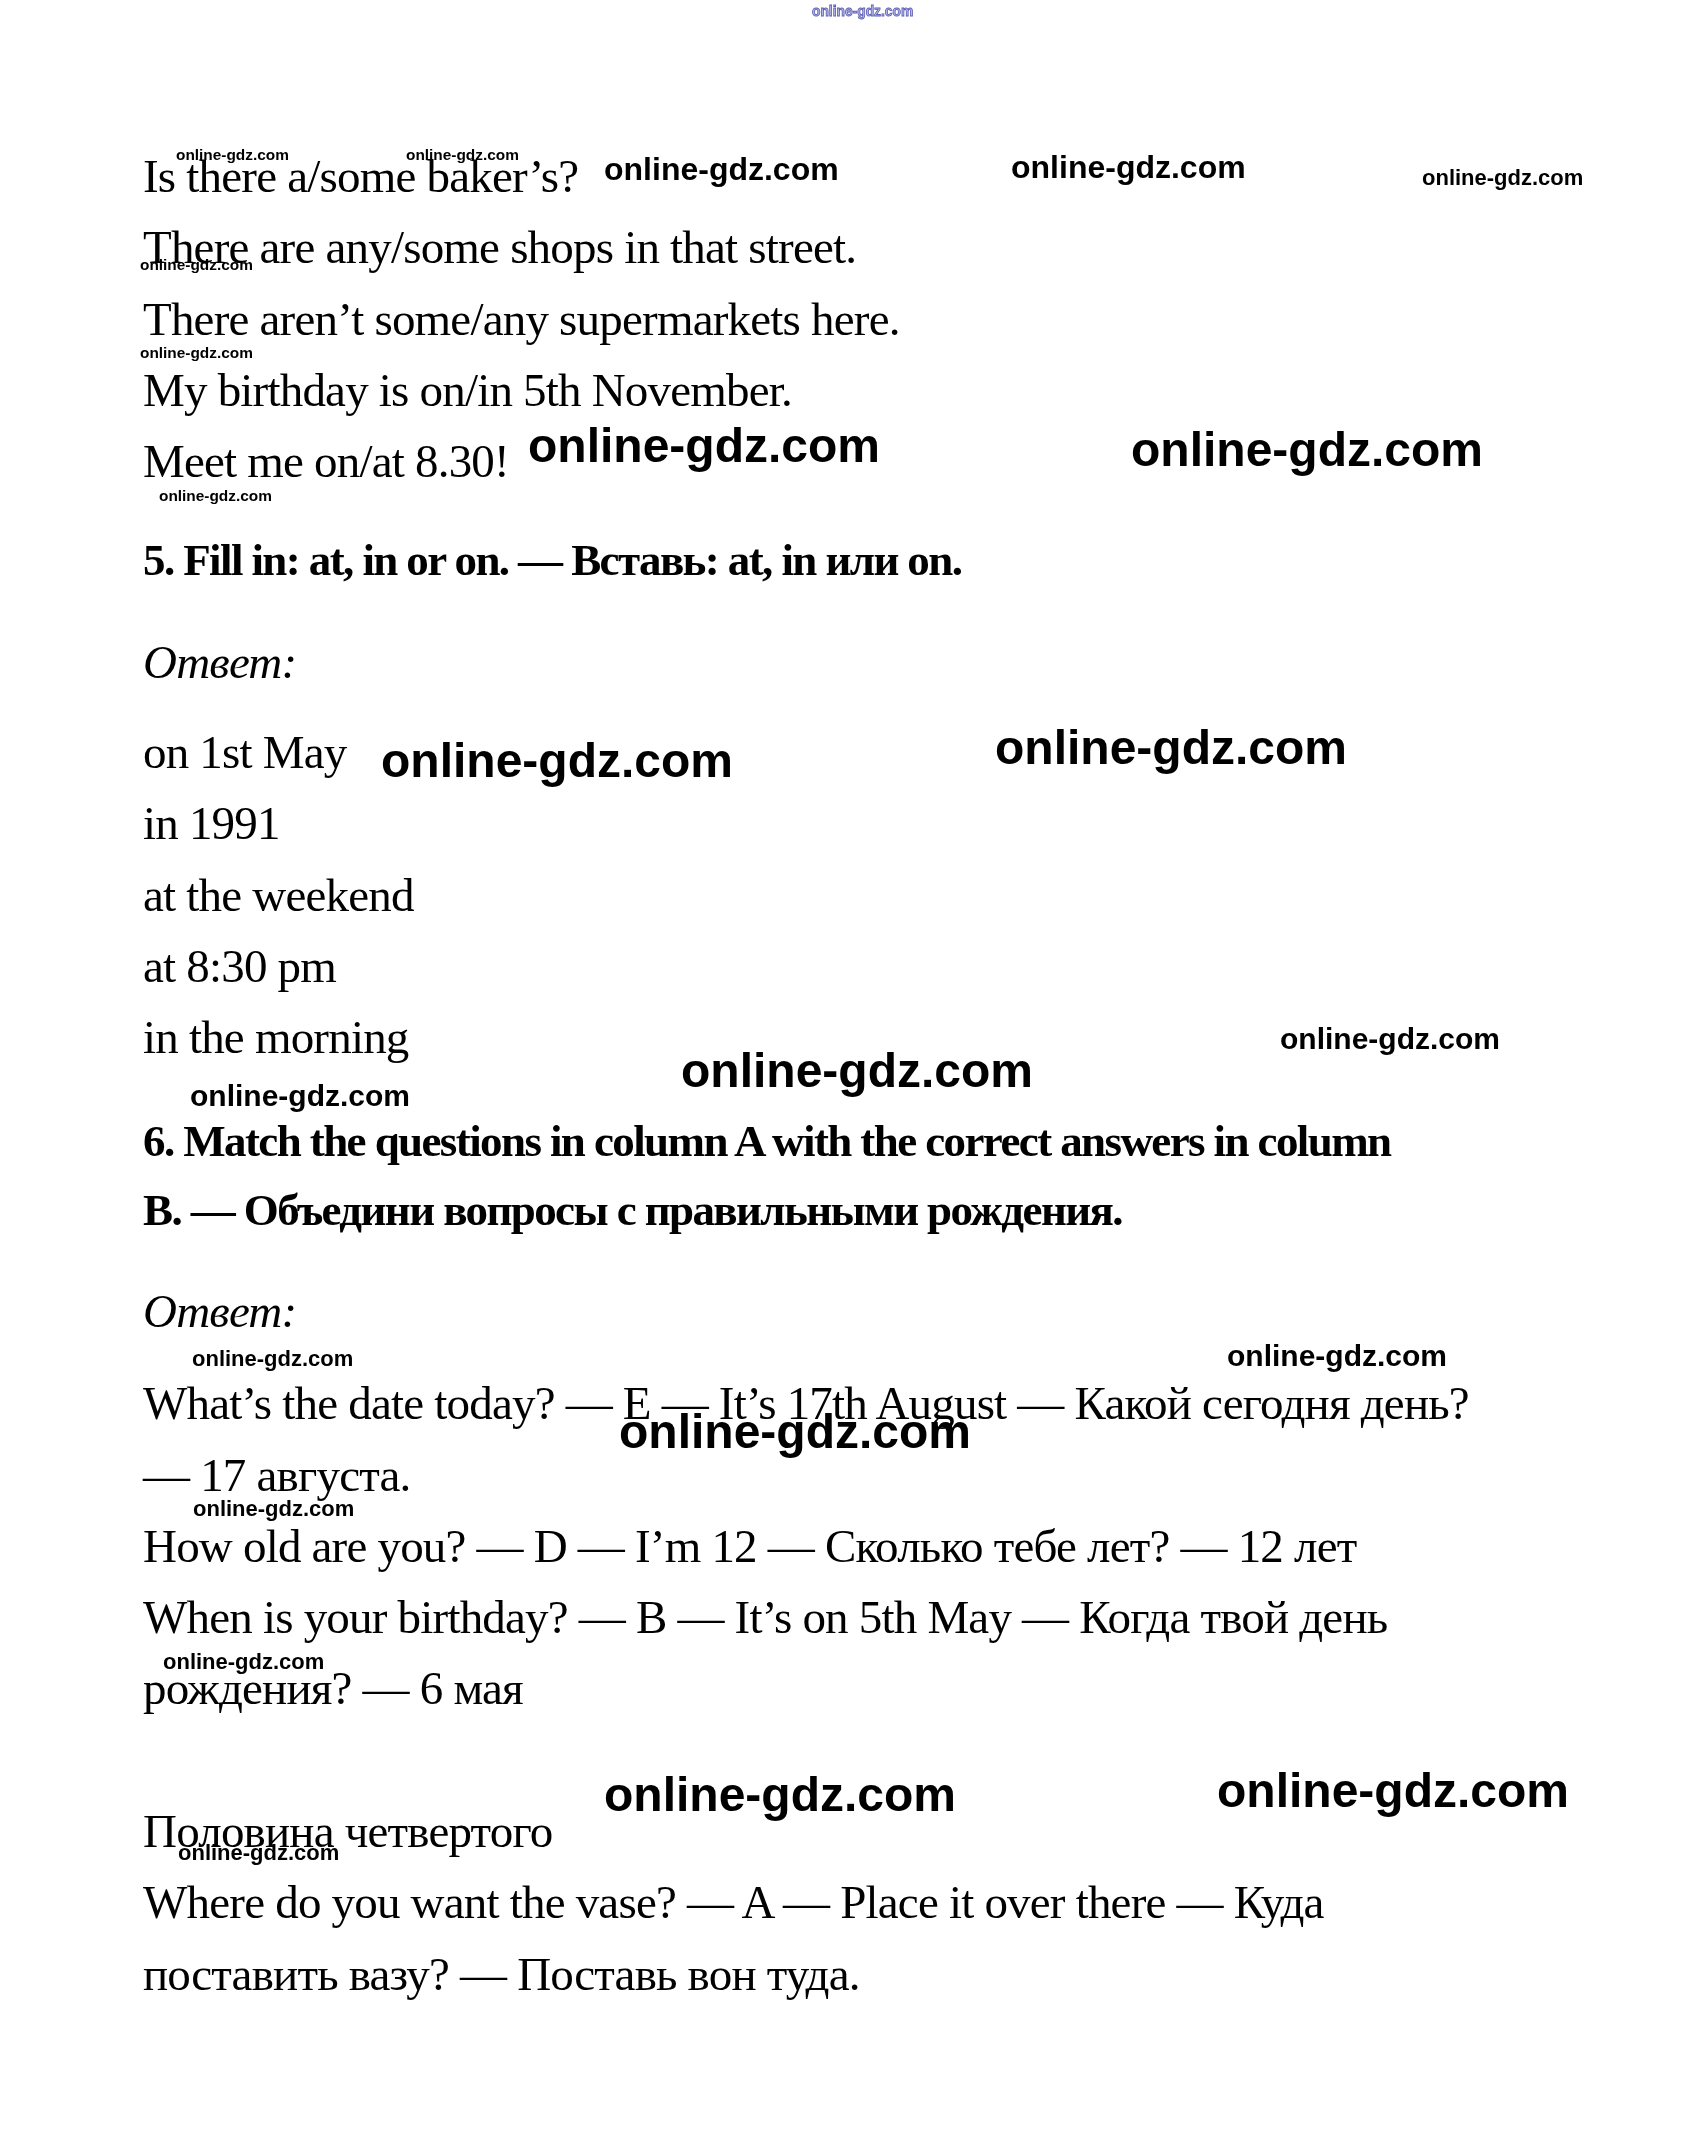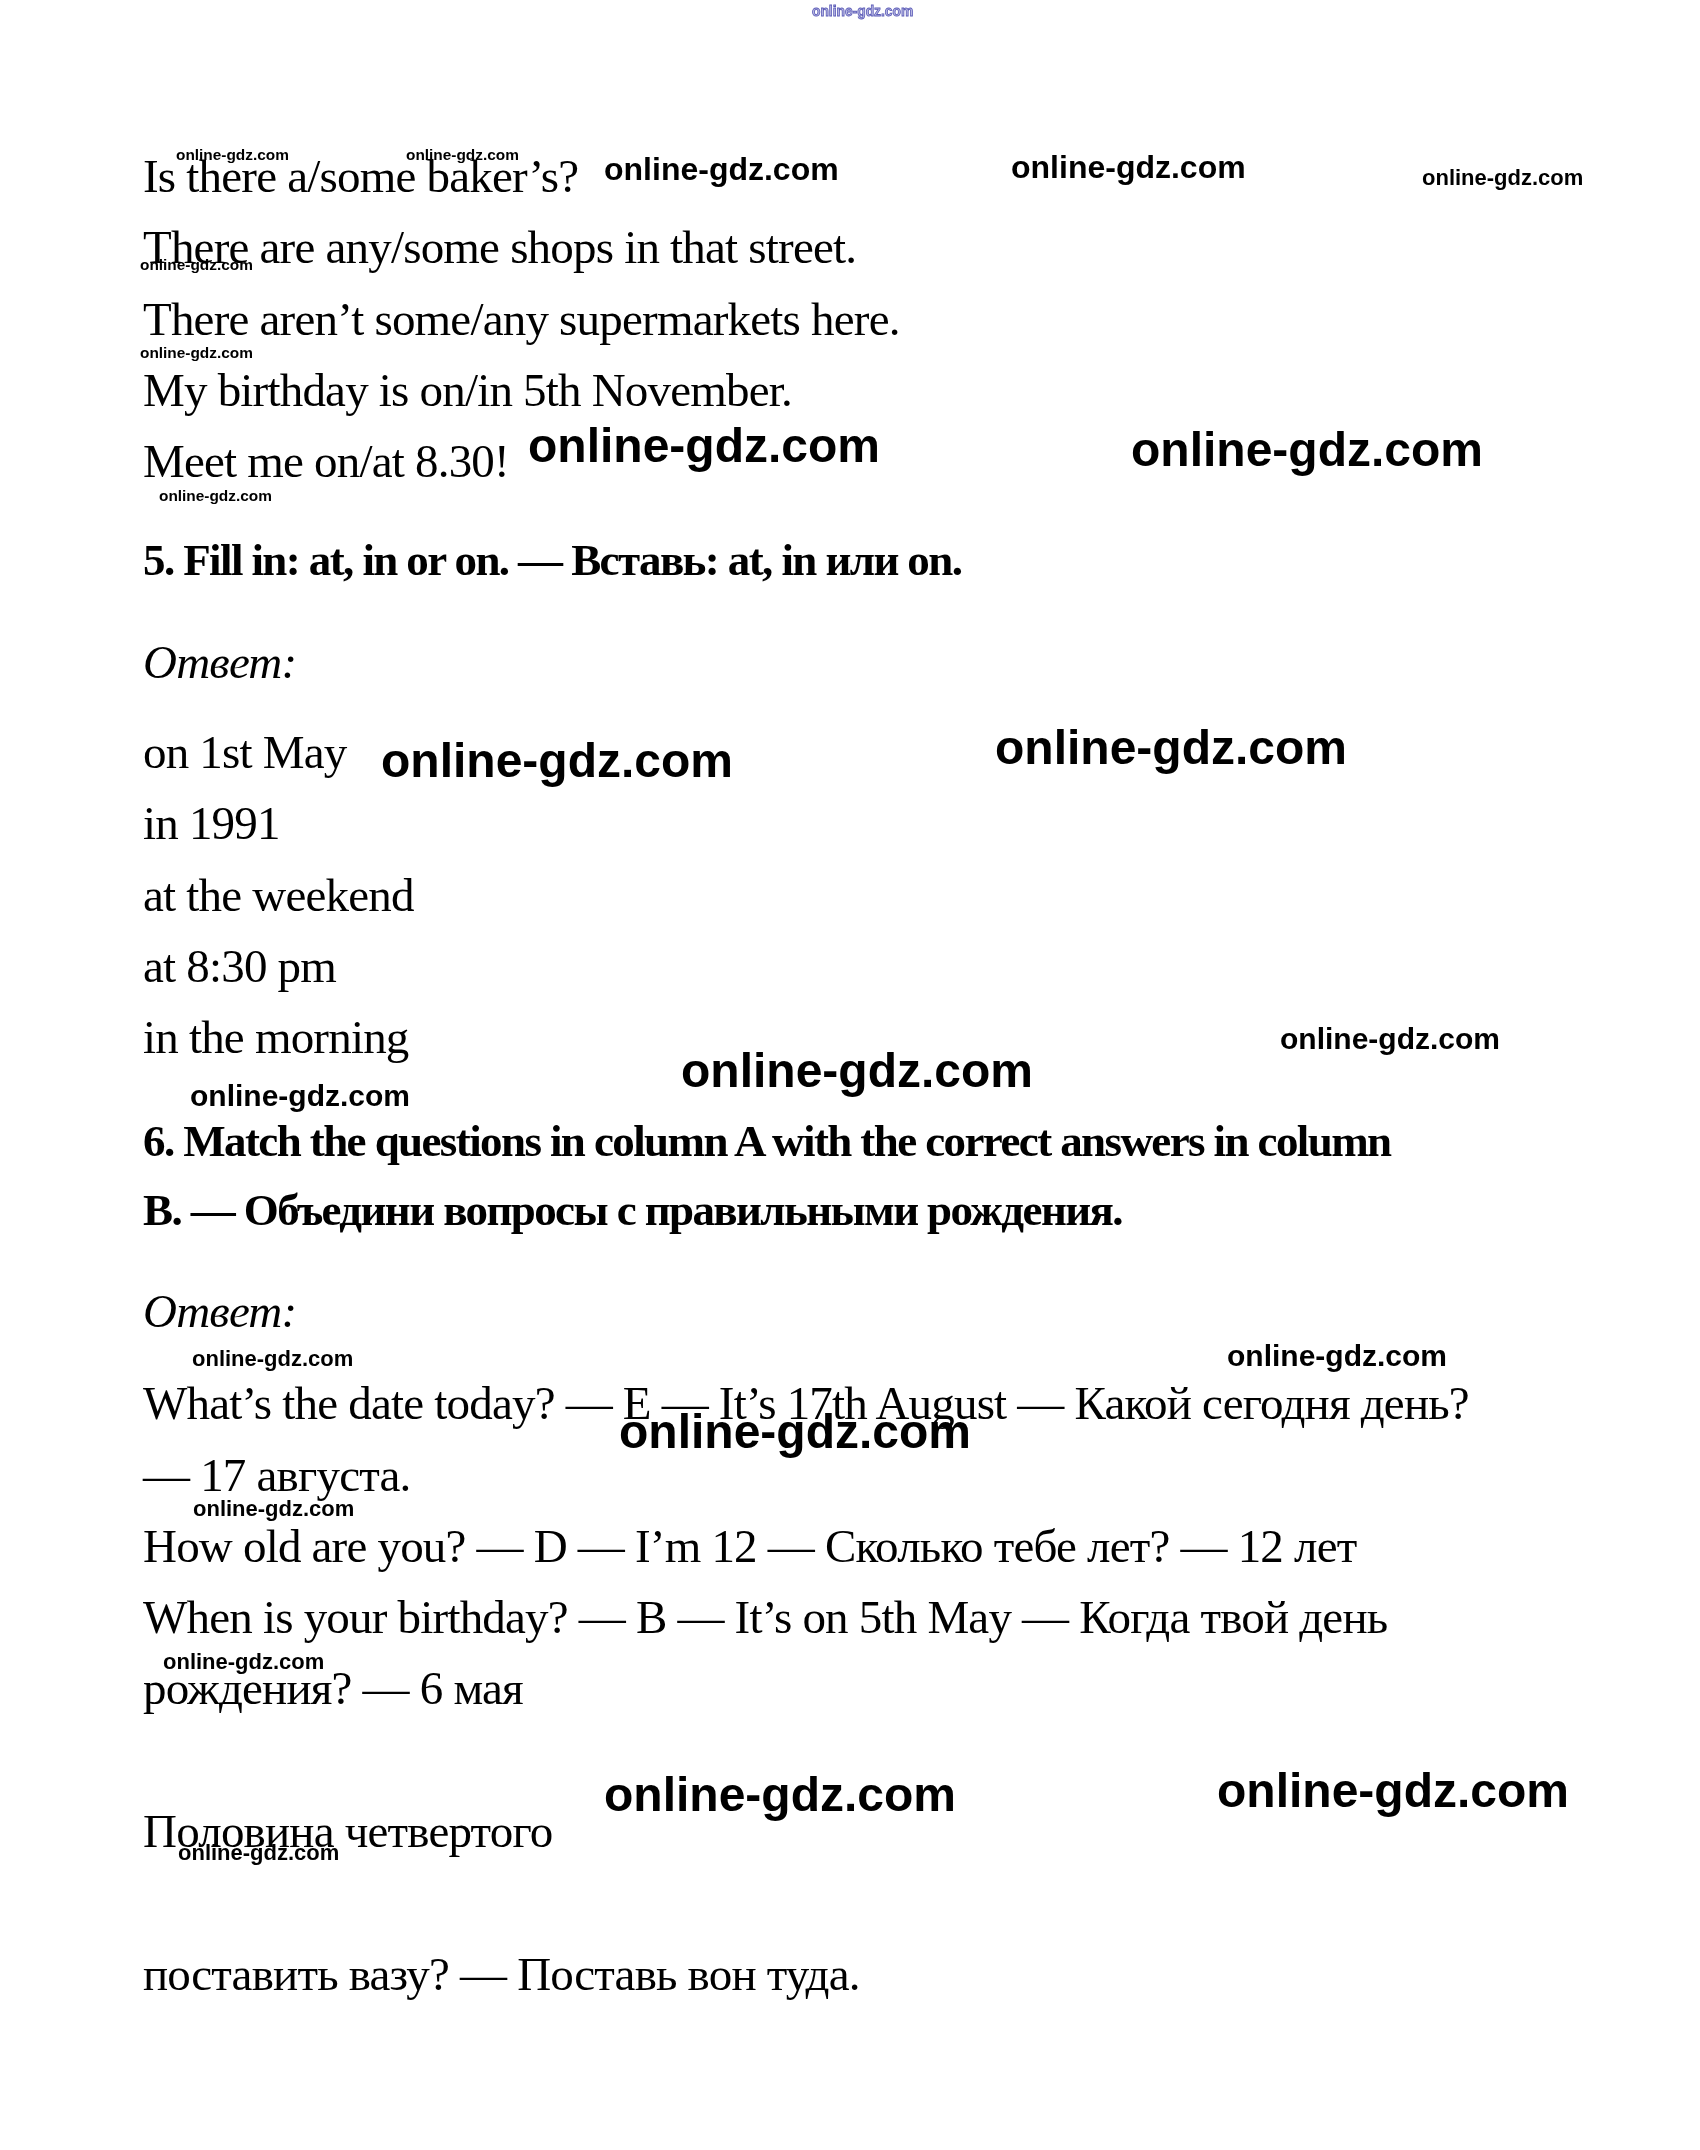--- a/index.html
+++ b/index.html
@@ -94,16 +94,17 @@
 
   <div class="ln bold" style="top:1119px">6. Match the questions in column A with the correct answers in column</div>
   <div class="ln bold" style="top:1188px">B. — Объедини вопросы с правильными рождения.</div>
   <div class="ln italic" style="top:1288px">Ответ:</div>
   <div class="ln" style="top:1380px">What’s the date today? — E — It’s 17th August — Какой сегодня день?</div>
   <div class="ln" style="top:1452px">— 17 августа.</div>
   <div class="ln" style="top:1523px">How old are you? — D — I’m 12 — Сколько тебе лет? — 12 лет</div>
   <div class="ln" style="top:1594px">When is your birthday? — B — It’s on 5th May — Когда твой день</div>
   <div class="ln" style="top:1665px">рождения? — 6 мая</div>
   <div class="ln" style="top:1808px">Половина четвертого</div>
+  <div class="ln" style="top:1879px">Where do you want the vase? — A — Place it over there — Куда</div>
   <div class="ln" style="top:1951px">поставить вазу? — Поставь вон туда.</div>
 
 </div>
 
 
 </body></html>

